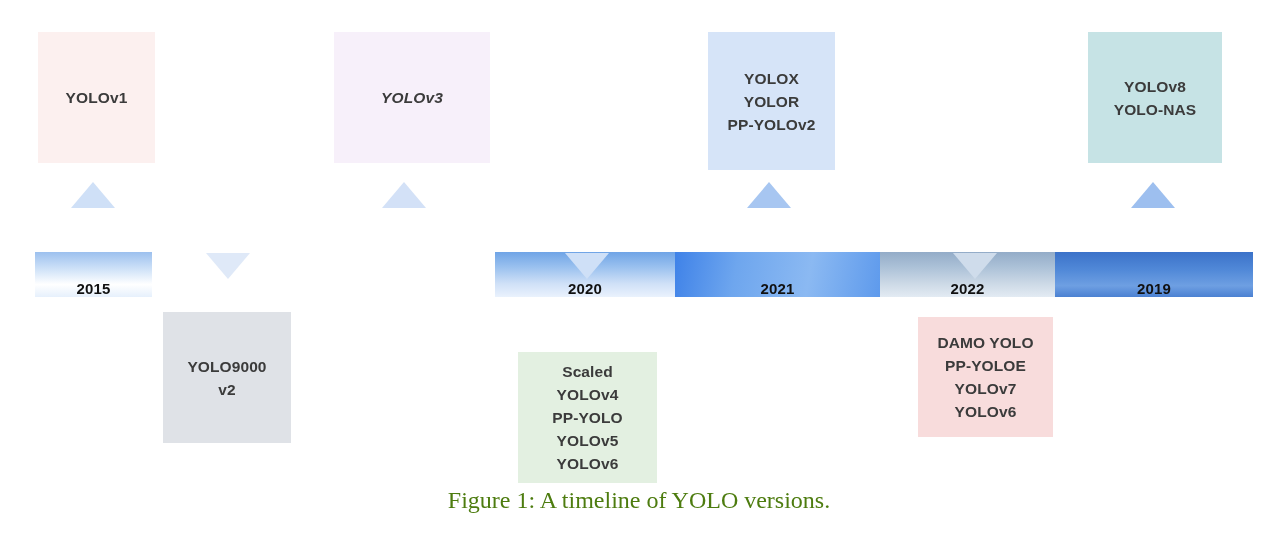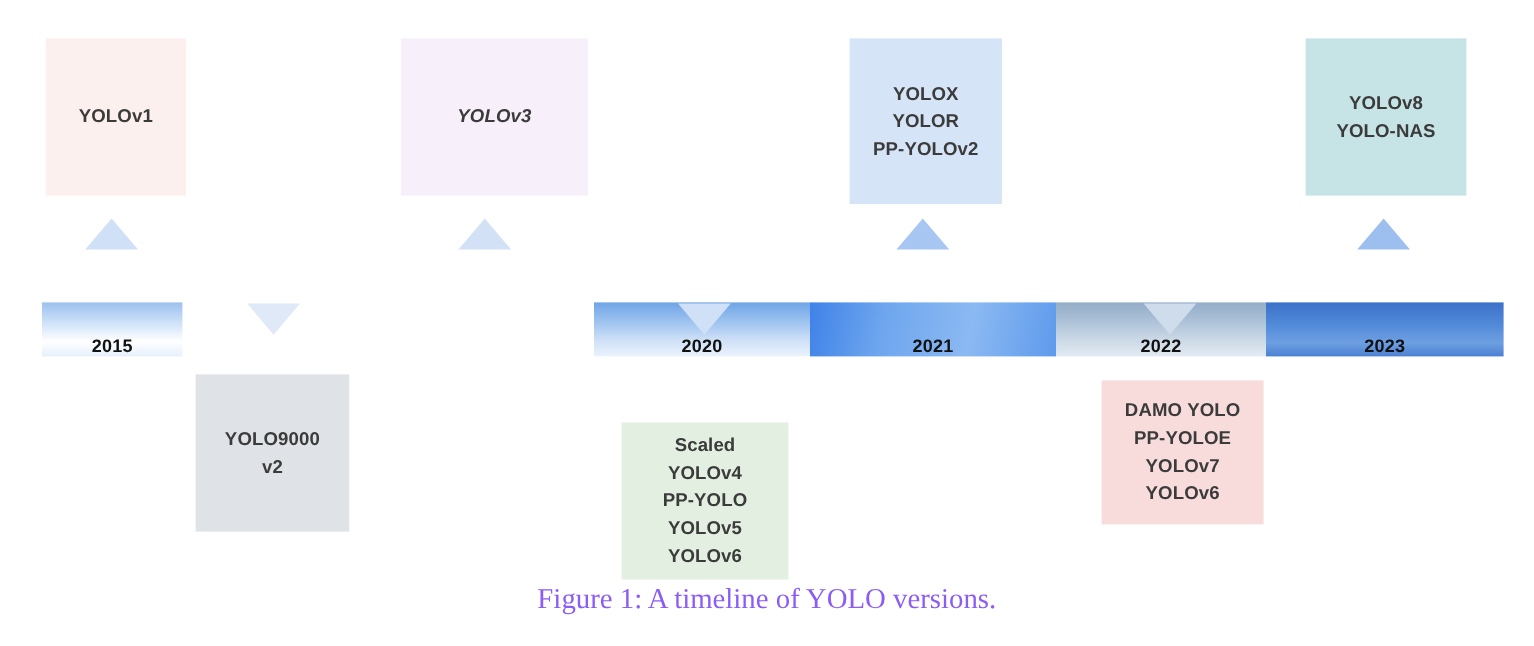--- a/index.html
+++ b/index.html
@@ -87,21 +87,21 @@
 
   
   #figure-caption {
     position: absolute;
     left: 0;
     top: 487px;
     width: 1278px;
     text-align: center;
     font-family: "Liberation Serif", serif;
     font-size: 24px;
-    color: #8b5cf6;
+    color: #4d7c0f;
   }
 </style>
 </head>
 <body>
 
 <div id="figure-root">
 
   <div id="boxes-above">
       <div class="version-box" style="left: 38px; top: 32px; width: 117px; height: 131px; background: rgb(252, 240, 239);">
         <div class="box-text">YOLOv1</div>
@@ -134,21 +134,21 @@
       <div class="timeline-segment" style="left: 460px; width: 180px; background: linear-gradient(rgb(111, 164, 230) 0%, rgb(156, 194, 239) 35%, rgb(207, 224, 247) 70%, rgb(234, 242, 253) 100%);">
         <span class="year-label">2020</span>
       </div>
       <div class="timeline-segment" style="left: 640px; width: 205px; background: linear-gradient(100deg, rgb(63, 130, 232) 0%, rgb(110, 166, 238) 30%, rgb(139, 185, 242) 65%, rgb(94, 154, 236) 100%);">
         <span class="year-label">2021</span>
       </div>
       <div class="timeline-segment" style="left: 845px; width: 175px; background: linear-gradient(rgb(147, 172, 200) 0%, rgb(173, 194, 216) 35%, rgb(204, 217, 230) 70%, rgb(227, 235, 243) 100%);">
         <span class="year-label">2022</span>
       </div>
       <div class="timeline-segment" style="left: 1020px; width: 198px; background: linear-gradient(rgb(59, 114, 201) 0%, rgb(81, 137, 216) 40%, rgb(110, 159, 226) 75%, rgb(75, 129, 210) 100%);">
-        <span class="year-label">2023</span>
+        <span class="year-label">2019</span>
       </div>
     </div>
 
   <div id="connectors-down">
       <div class="connector-arrow down" style="left: 206px; top: 253px; border-top-color: rgb(223, 233, 248);"></div>
       <div class="connector-arrow down" style="left: 565px; top: 253px; border-top-color: rgb(207, 224, 247);"></div>
       <div class="connector-arrow down" style="left: 953px; top: 253px; border-top-color: rgb(207, 220, 235);"></div>
     </div>
 
   <div id="boxes-below">

